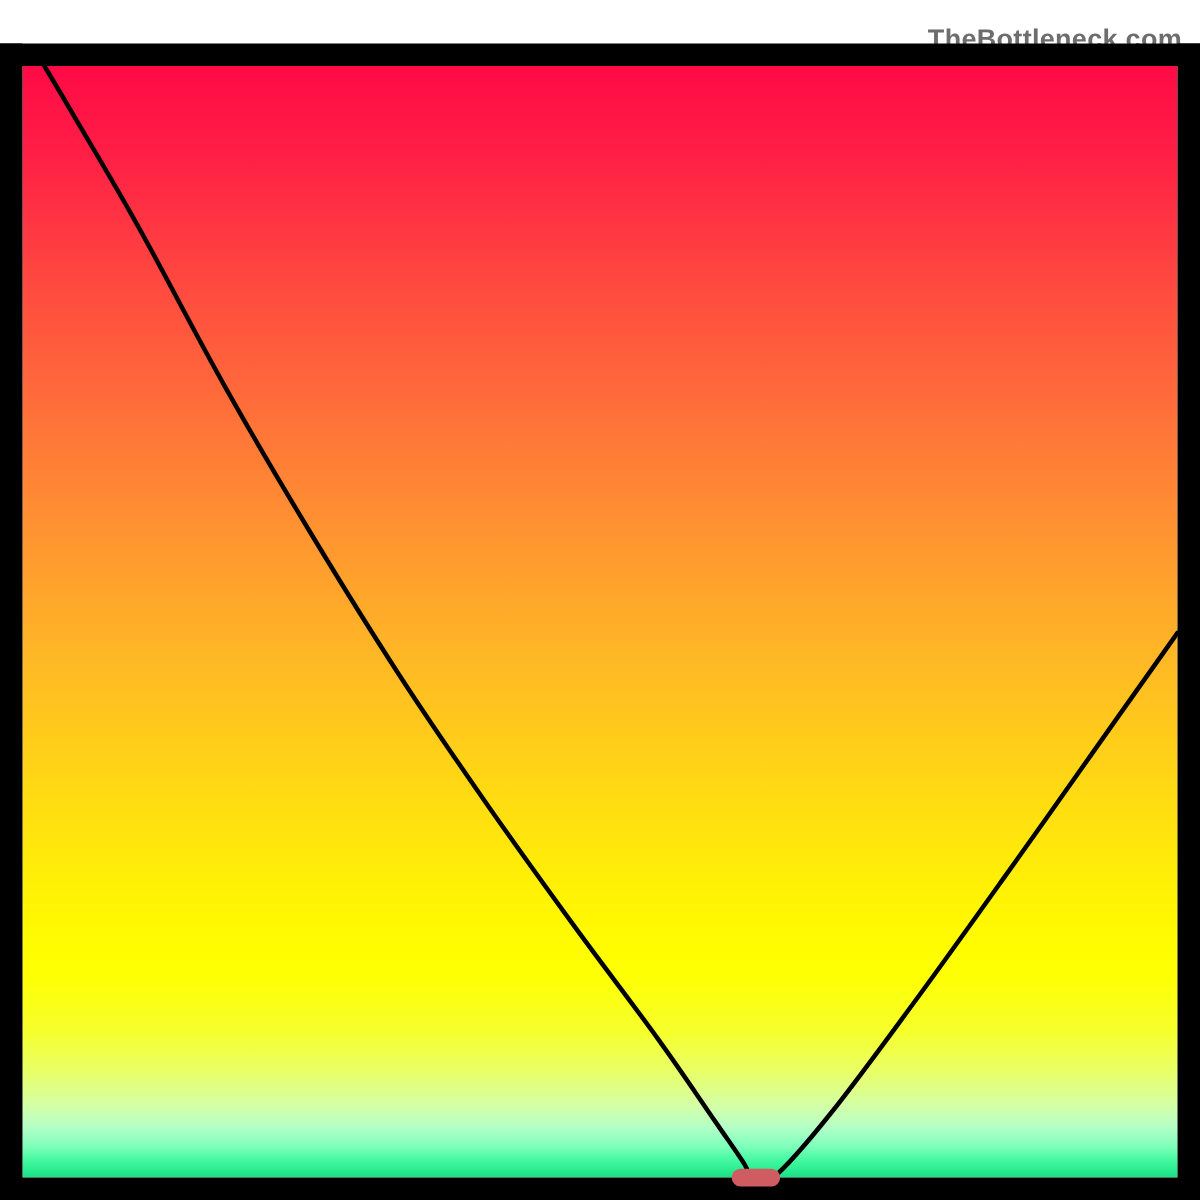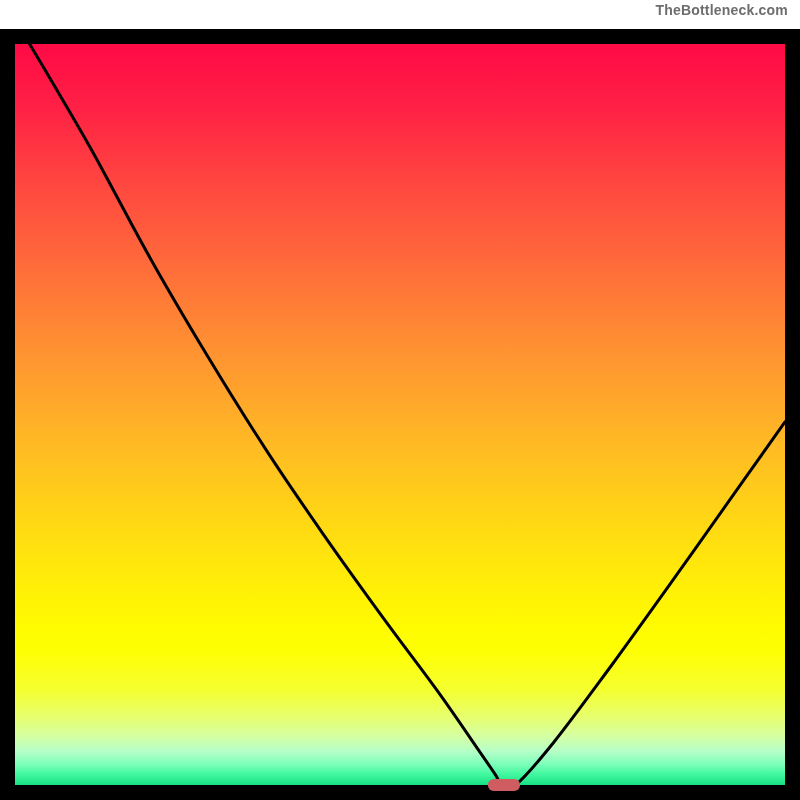--- a/index.html
+++ b/index.html
@@ -15,24 +15,24 @@
     width: 800px;
     height: 800px;
   }
   svg.chart {
     position: absolute;
     left: 0;
     top: 0;
   }
   .watermark {
     position: absolute;
-    top: 2px;
+    top: 16px;
     right: 12px;
     font-family: Arial, Helvetica, sans-serif;
-    font-size: 14px;
+    font-size: 18px;
     font-weight: 600;
     color: #6d6d6d;
     letter-spacing: 0.2px;
   }
 </style>
 </head>
 <body>
 
 <div class="stage">
   <div class="watermark">TheBottleneck.com</div>

